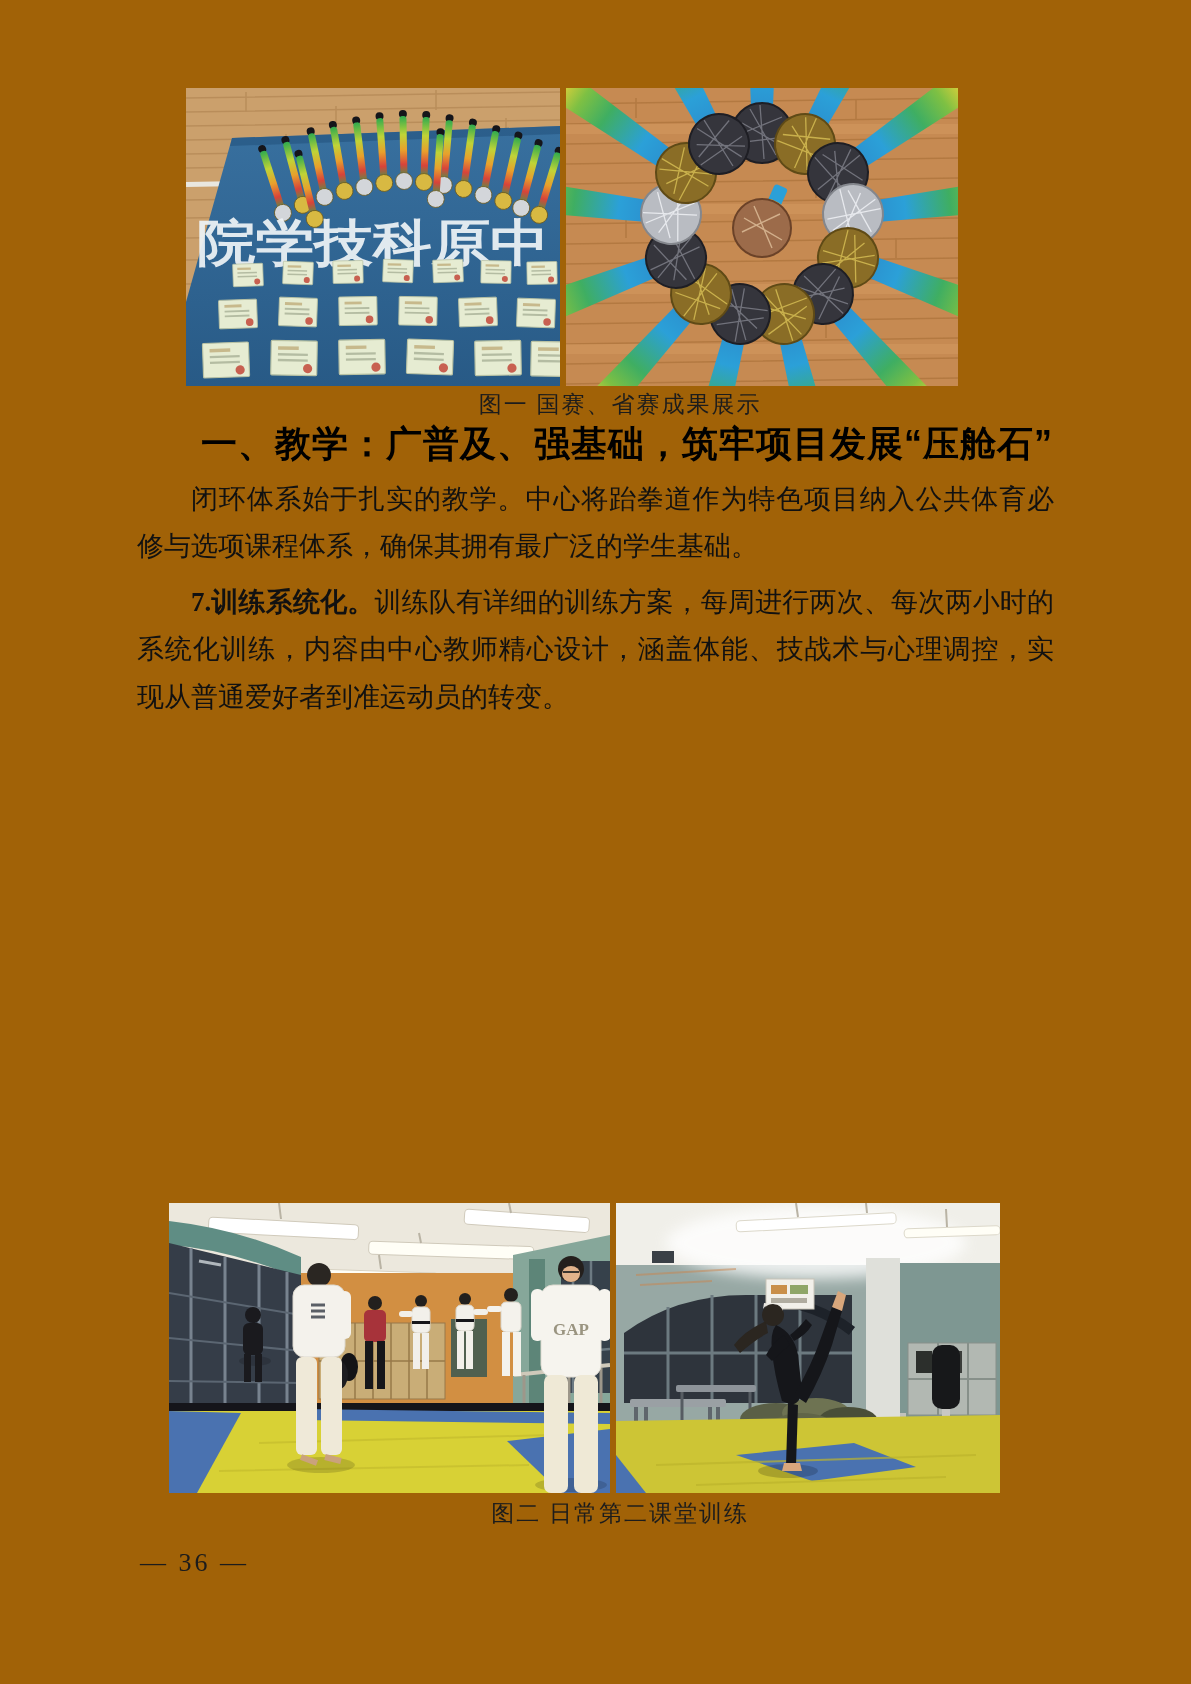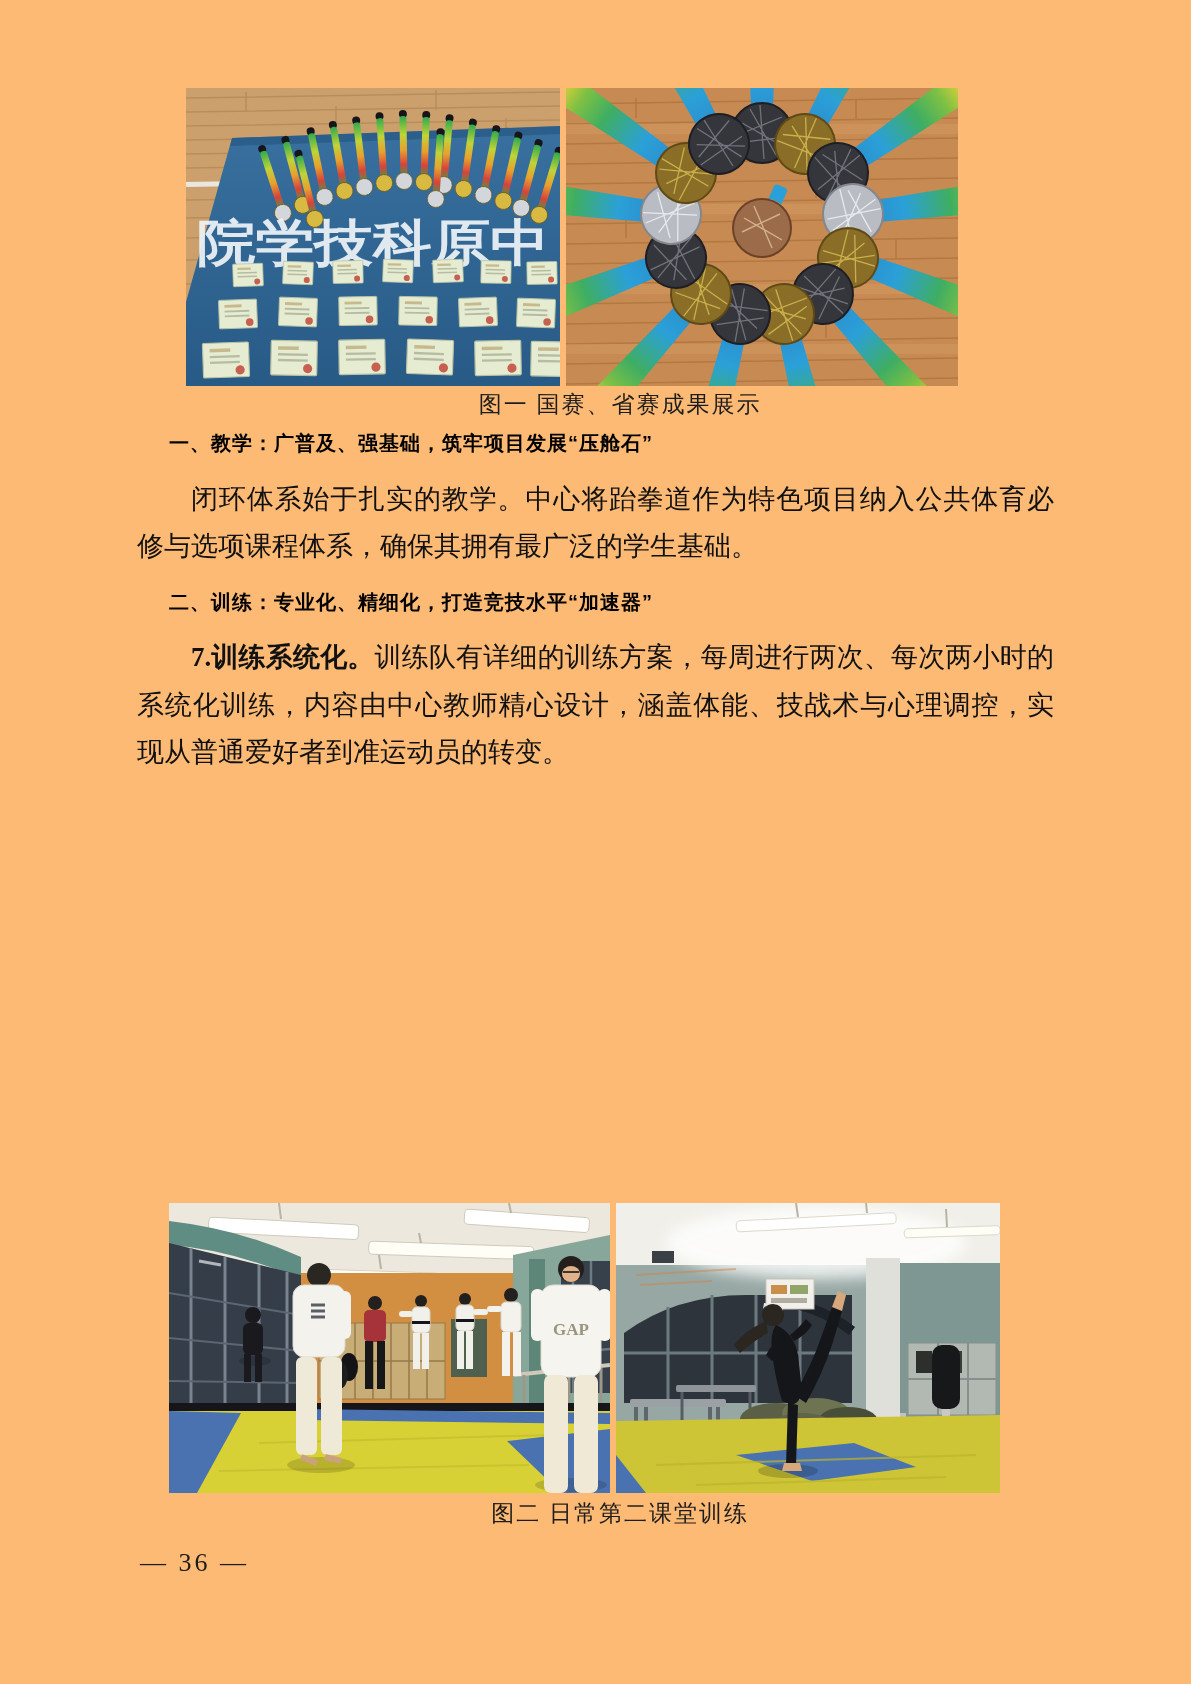--- a/index.html
+++ b/index.html
@@ -1,24 +1,24 @@
 <!DOCTYPE html>
 <html><head>
 <meta charset="utf-8">
 <style>
   html,body{margin:0;padding:0;}
-  .page{position:relative;width:1191px;height:1684px;background:#fdba74;overflow:hidden;
+  .page{position:relative;width:1191px;height:1684px;background:#a16207;overflow:hidden;
         font-family:"Liberation Serif",serif;color:#111;}
   .fig{position:absolute;display:flex;gap:6px;}
   .fig svg{display:block;background:#fff;}
   .caption{position:absolute;left:40px;width:1160px;text-align:center;
            font-size:23px;color:#1c1c1c;letter-spacing:2px;}
   .flow{position:absolute;left:129px;top:420px;width:933px;
         font-size:27px;line-height:47.5px;text-align:justify;text-justify:inter-ideograph;}
-  .hd{margin:0;font-family:"Liberation Sans",sans-serif;font-weight:bold;font-size:20px;
+  .hd{margin:0;font-family:"Liberation Sans",sans-serif;font-weight:bold;font-size:36px;
       line-height:47.5px;text-indent:2em;color:#000;letter-spacing:1px;}
   .para{margin:8px;text-indent:2em;}
   .lead{font-weight:bold;}
   .pageno{position:absolute;left:132px;top:1548px;font-size:26px;color:#1c1c1c;letter-spacing:3px;margin-left:8px;}
 </style>
 </head>
 <body>
 
 <div class="page">
 
@@ -204,21 +204,20 @@
         </g>
       </g>
     </svg>
   </div>
 
   <div class="caption" style="top:389px;">图一 国赛、省赛成果展示</div>
 
   <div class="flow">
     <h3 class="hd">一、教学：广普及、强基础，筑牢项目发展“压舱石”</h3>
     <p class="para"><span>闭环体系始于扎实的教学。中心将跆拳道作为特色项目纳入公共体育必修与选项课程体系，确保其拥有最广泛的学生基础。</span></p>
-    <h3 class="hd">二、训练：专业化、精细化，打造竞技水平“加速器”</h3>
     <p class="para"><strong class="lead">7.训练系统化。</strong><span>训练队有详细的训练方案，每周进行两次、每次两小时的系统化训练，内容由中心教师精心设计，涵盖体能、技战术与心理调控，实现从普通爱好者到准运动员的转变。</span></p>
   </div>
 
   <div class="fig" style="left:169px;top:1203px;width:831px;height:290px;border-radius:32px;">
 
     <svg width="441" height="290" viewBox="0 0 441 290">
 
       <rect width="441" height="110" fill="#ece8dd"></rect>
       <g>
         <rect x="40" y="14" width="150" height="15" rx="4" fill="#ffffff" stroke="#d0cabb" transform="rotate(3 40 14)"></rect>

